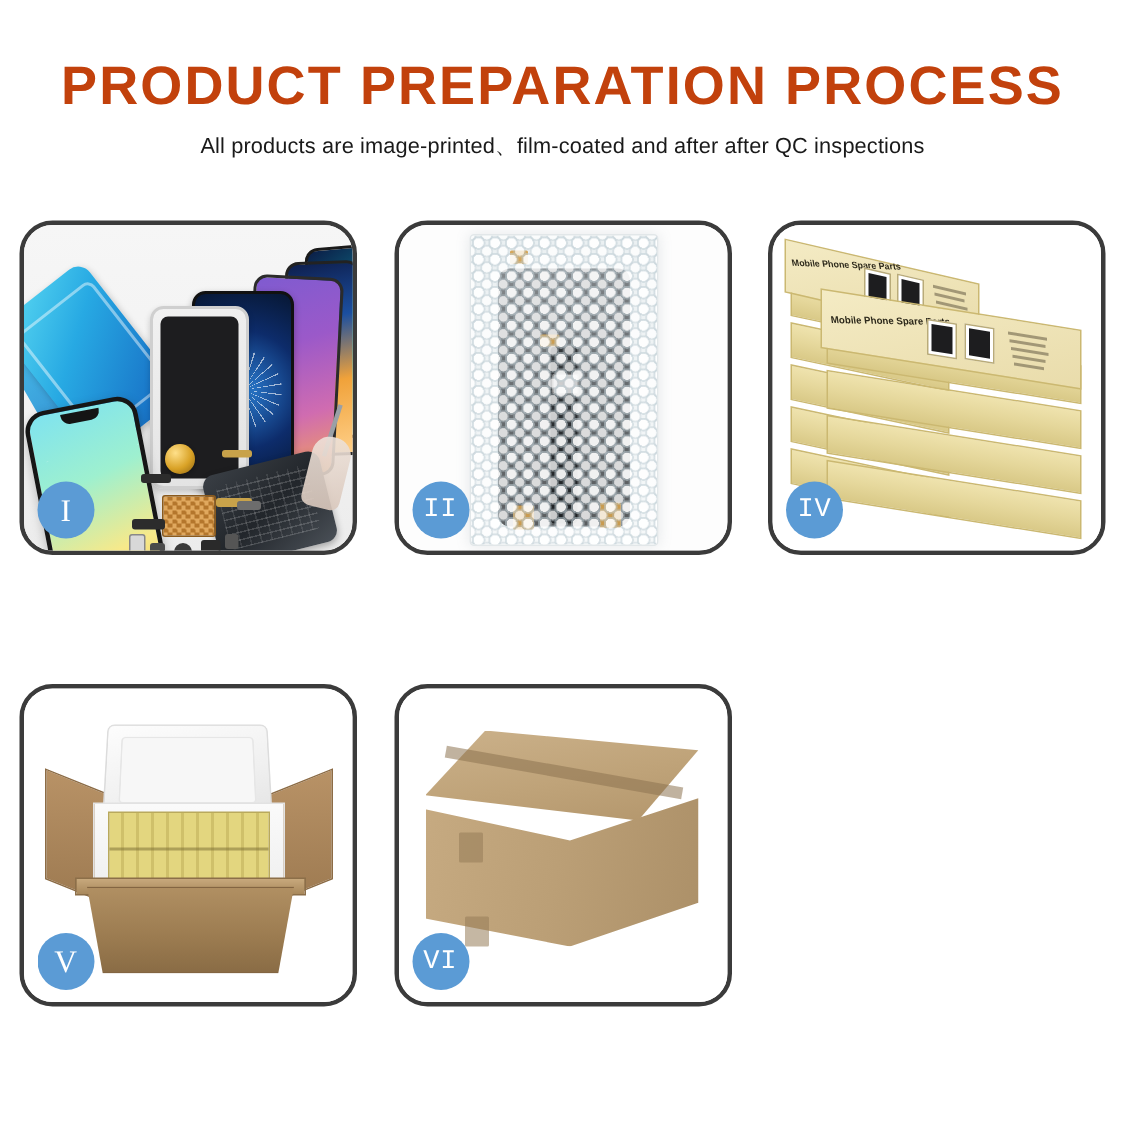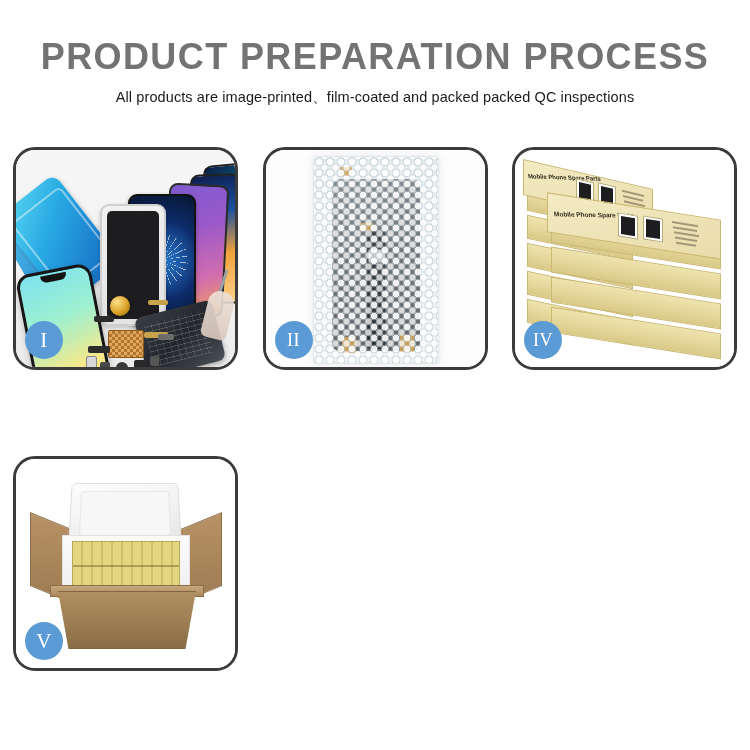--- a/index.html
+++ b/index.html
@@ -19,21 +19,21 @@
   .header {
     width: 750px;
     padding-top: 38px;
     text-align: center;
   }
   .page-title {
     font-family: "Liberation Sans", sans-serif;
     font-size: 36px;
     font-weight: 700;
     letter-spacing: 1.4px;
-    color: #737373;
+    color: #c2410c;
     line-height: 1.05;
     margin: 0;
     white-space: nowrap;
     text-align: center;
   }
   .page-subtitle {
     font-family: "Liberation Sans", sans-serif;
     font-size: 14.5px;
     font-weight: 400;
     color: #1a1a1a;
@@ -83,21 +83,21 @@
     color: #ffffff;
     display: flex;
     align-items: center;
     justify-content: center;
     font-family: "Liberation Serif", serif;
     font-size: 21px;
     letter-spacing: 0.5px;
     z-index: 40;
     box-shadow: 0 0 0 0 rgba(0,0,0,0);
   }
-  .step-badge.small-num { font-size: 18px; }
+  .step-badge.small-num { font-size: 18px; font-family: Liberation Mono, monospace; }
 
   
   .p1-bg {
     position: absolute;
     inset: 0;
     background: linear-gradient(180deg,#f6f6f6 0%, #f2f2f2 55%, #ececec 100%);
   }
   .phone-back {
     position: absolute;
     border-radius: 9px;
@@ -526,21 +526,21 @@
     position: absolute;
     background: rgba(150,124,88,.55);
     border-radius: 1px;
   }
 </style>
 </head>
 <body>
 
 <div class="header">
   <h1 class="page-title">PRODUCT PREPARATION PROCESS</h1>
-  <p class="page-subtitle">All products are image-printed、film-coated and packed packed QC inspections</p>
+  <p class="page-subtitle">All products are image-printed、film-coated and after after QC inspections</p>
 </div>
 
 <div class="panel-grid">
 
   <div class="panel">
     <div class="panel-photo">
       <div class="p1-bg"></div>
 
       <div class="phone-back p1-blue2"></div>
       <div class="phone-back p1-blue"></div>
@@ -651,14 +651,25 @@
       <div class="p5-flap-right"></div>
       <div class="p5-foamlid"></div>
       <div class="p5-foamtray"></div>
       <div class="p5-yellowboxes"></div>
       <div class="p5-cartonrim"></div>
       <div class="p5-cartonfront"></div>
       <div class="step-badge">V</div>
     </div>
   </div>
 
+  <div class="panel">
+    <div class="panel-photo">
+      <div class="p6-bg"></div>
+      <div class="p6-frontpoly"></div>
+      <div class="p6-top"></div>
+      <div class="p6-seam"></div>
+      <div class="p6-tape" style="left:40px;top:96px;width:16px;height:20px;"></div>
+      <div class="p6-tape" style="left:44px;top:152px;width:16px;height:20px;"></div>
+      <div class="step-badge small-num">VI</div>
+    </div>
+  </div>
 
 </div>
 
 </body></html>

